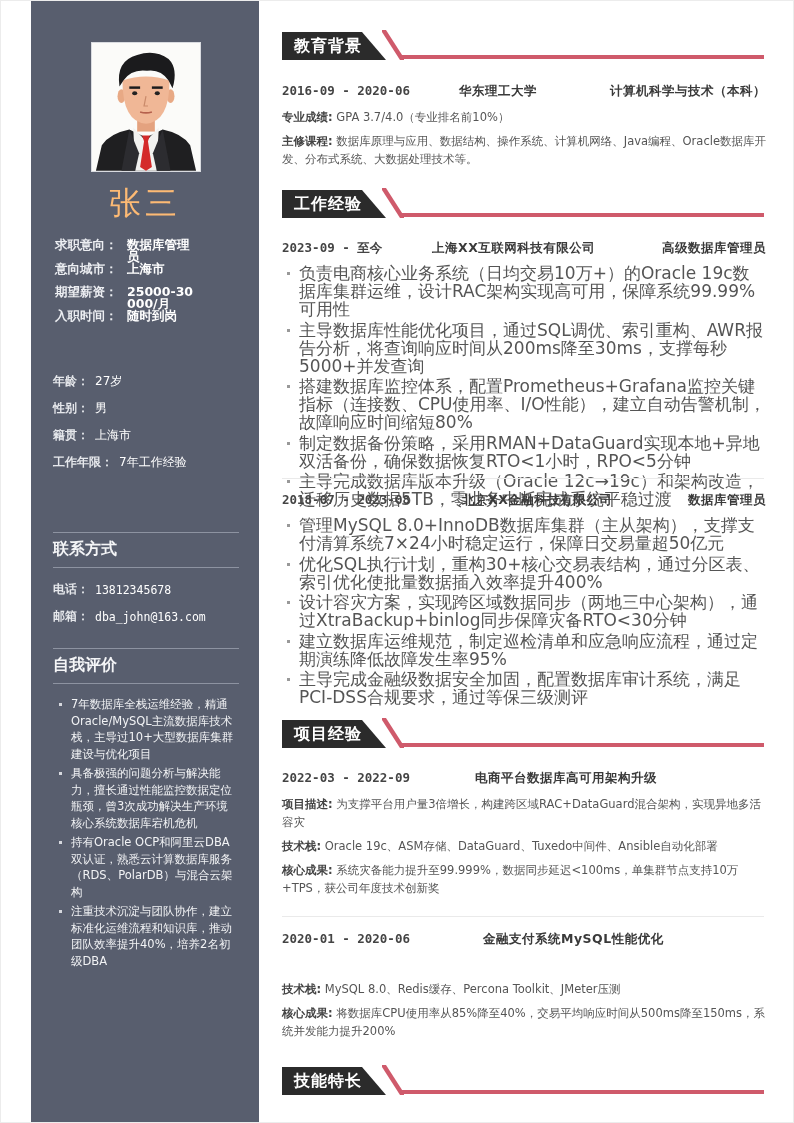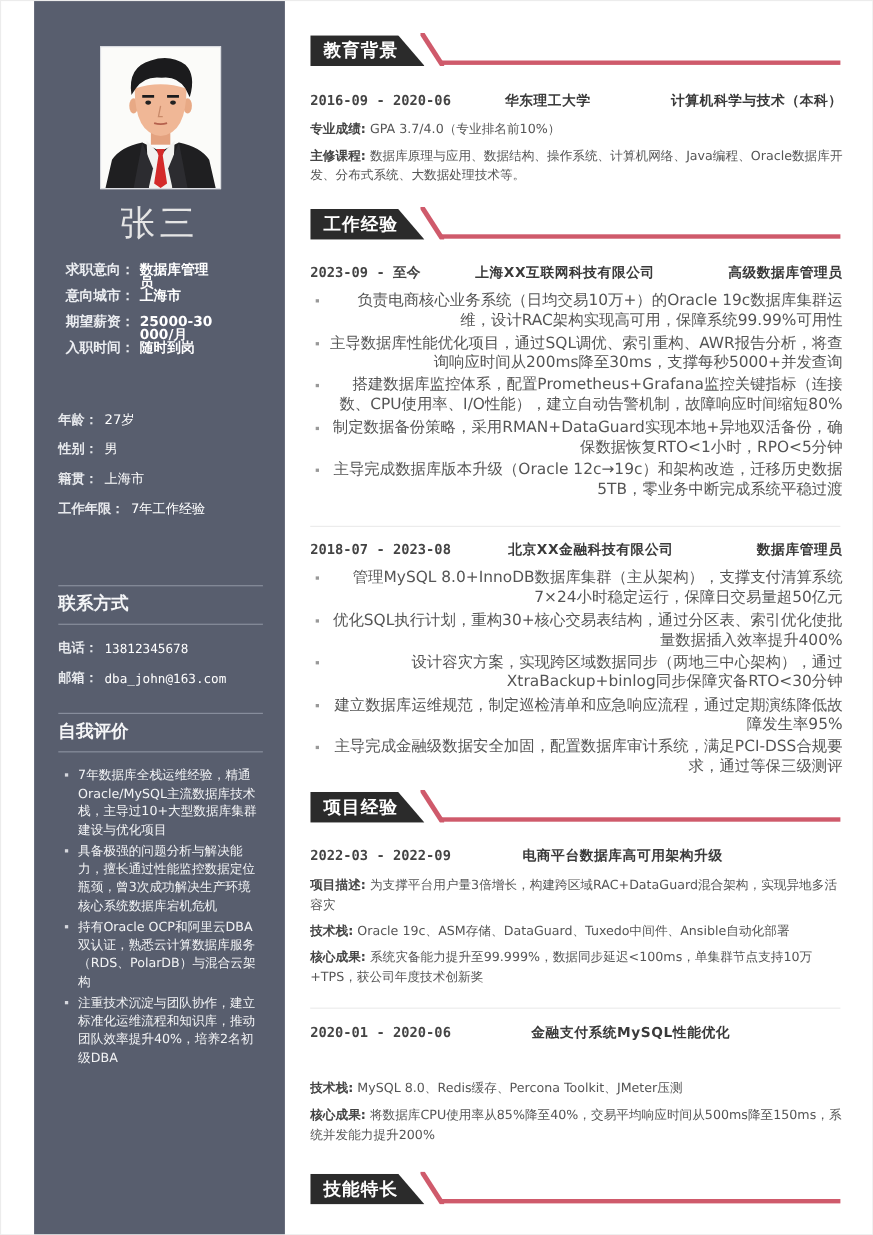--- a/index.html
+++ b/index.html
@@ -6,25 +6,25 @@
   html, body { width: 794px; height: 1123px; overflow: hidden; background: #ffffff; }
   body { position: relative; font-family: "DejaVu Sans", "Liberation Sans", sans-serif; color: #555; }
 
   .page { position: absolute; left: 0; top: 0; width: 794px; height: 1123px; background: #fff; }
   .page-border { position: absolute; left: 0; top: 0; width: 794px; height: 1123px; border: 1px solid #ececec; pointer-events: none; }
 
   
   .sidebar { position: absolute; left: 31px; top: 0; width: 228px; height: 1123px; background: #585e6e; color: #fff; }
   .photo { position: absolute; left: 60px; top: 42px; width: 110px; height: 130px; background: #fbfbf9; border: 1px solid #d9dbe0; overflow: hidden; }
   .photo svg { display: block; width: 100%; height: 100%; }
-  .name { position: absolute; left: 0; top: 182px; width: 228px; text-align: center; font-family: "DejaVu Serif", "Liberation Serif", serif; font-size: 32px; color: #e5e5e5; letter-spacing: 4px; }
+  .name { position: absolute; left: 0; top: 182px; width: 228px; text-align: center; font-family: "DejaVu Serif", "Liberation Serif", serif; font-size: 32px; color: #fdba74; letter-spacing: 4px; }
 
   .intent { position: absolute; left: 24px; top: 236px; width: 190px; }
   .intent-row { display: flex; height: 23.5px; font-size: 12.5px; font-weight: bold; line-height: 12px; }
-  .intent-row .lbl { width: 72px; color: #eceef2; white-space: nowrap; padding-top: 3px; text-align: center; }
+  .intent-row .lbl { width: 72px; color: #eceef2; white-space: nowrap; padding-top: 3px; }
   .intent-row .val { width: 72px; color: #ffffff; line-height: 12px; padding-top: 3px; word-break: break-all; }
 
   .side-section { position: absolute; left: 22px; width: 186px; }
   .side-title { border-top: 1px solid #8d93a1; border-bottom: 1px solid #8d93a1; padding: 6px 0 7px; font-size: 16px; font-weight: bold; color: #f4f5f7; }
   .side-row { display: flex; font-size: 12px; height: 27px; align-items: center; color: #fff; }
   .side-row .lbl { font-weight: bold; color: #e6e8ec; white-space: nowrap; }
   .side-row .val { margin-left: 6px; color: #fff; white-space: nowrap; }
   .side-row .val.mono { font-family: "DejaVu Sans Mono", "Liberation Mono", monospace; font-size: 11.5px; }
 
   .self-list { list-style: none; margin-top: 12px; padding-left: 2px; }
@@ -42,21 +42,21 @@
 
   .entry-head { position: absolute; left: 0; width: 484px; height: 20px; font-size: 12.5px; font-weight: bold; color: #3a3a3a; }
   .entry-head .date { position: absolute; left: 0; top: 2px; font-family: "DejaVu Sans Mono", "Liberation Mono", monospace; font-weight: bold; font-size: 12.5px; color: #444; white-space: nowrap; }
   .entry-head .org { position: absolute; top: 2px; white-space: nowrap; letter-spacing: 0.5px; }
   .entry-head .role { position: absolute; right: 0; top: 2px; white-space: nowrap; letter-spacing: 0.5px; }
 
   .kv { position: absolute; left: 0; width: 484px; font-size: 11.5px; line-height: 18px; color: #555; }
   .kv .k { font-weight: bold; color: #444; }
 
   .bullets { position: absolute; left: 0; width: 484px; list-style: none; }
-  .bullets li { position: relative; padding-left: 17px; font-size: 14px; line-height: 18px; color: #555; margin-bottom: 2.5px; text-align: right; }
+  .bullets li { position: relative; padding-left: 17px; font-size: 17px; line-height: 18px; color: #555; margin-bottom: 2.5px; }
   .bullets li::before { content: ""; position: absolute; left: 5px; top: 8px; width: 3px; height: 3px; background: #999; }
 
   .divider { position: absolute; left: 0; width: 482px; height: 1px; background: #eaeaea; }
 </style>
 </head>
 <body>
 
 <div class="page">
 
   <aside class="sidebar">

